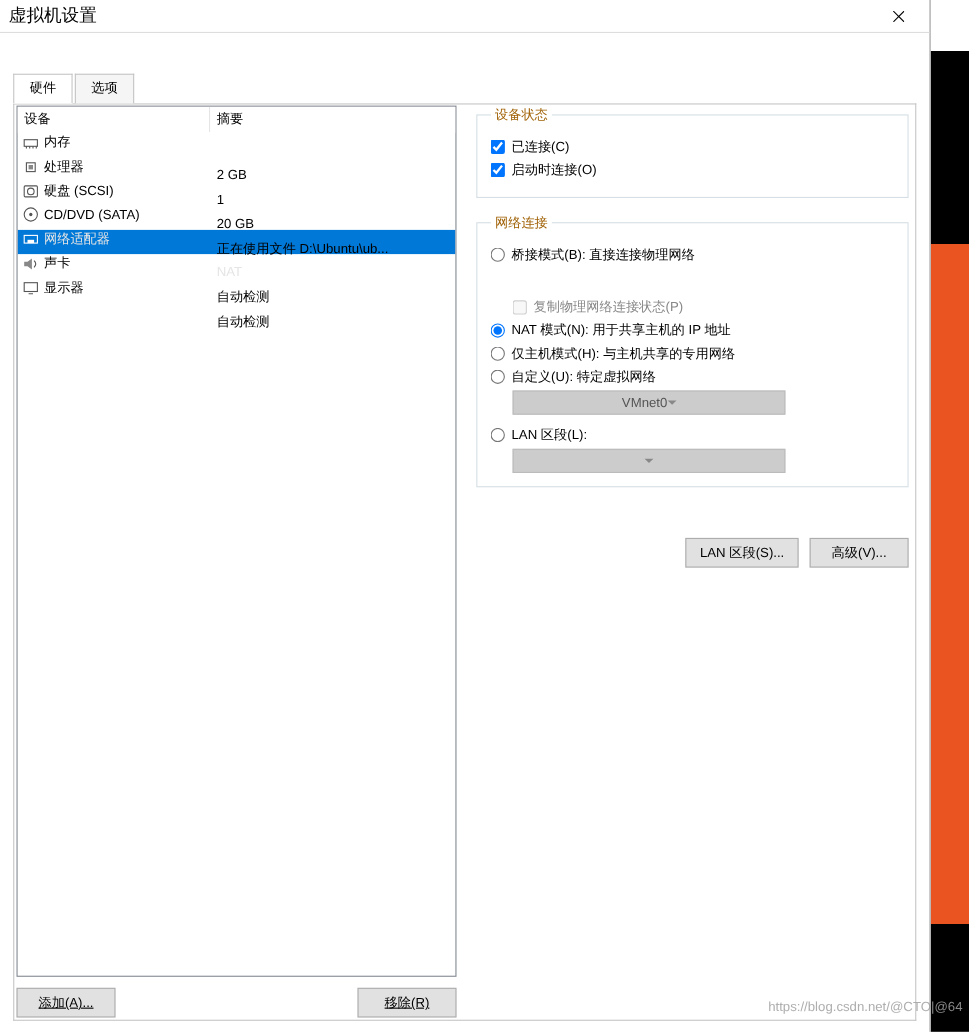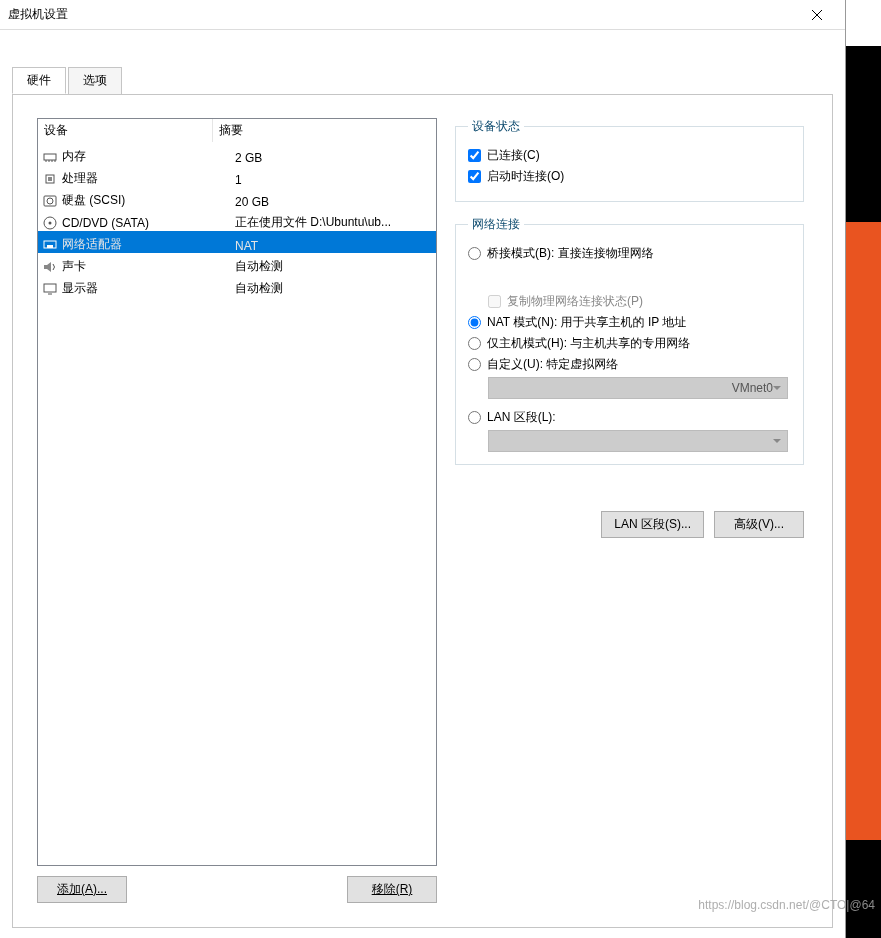--- a/index.html
+++ b/index.html
@@ -25,21 +25,21 @@
     width: 846px; height: 938px;
     background: #fff;
     border-right: 1px solid #999;
     z-index: 1;
   }
   .title-bar {
     display: flex; align-items: center; justify-content: space-between;
     height: 30px; padding: 0 8px 0 8px;
     border-bottom: 1px solid #ddd;
   }
-  .title-bar .title { font-size: 12px; }
+  .title-bar .title { font-size: 16px; }
   .close-btn {
     width: 40px; height: 28px;
     display: flex; align-items: center; justify-content: center;
     cursor: pointer;
   }
   .close-btn svg { width: 10px; height: 10px; }
   .content {
     padding: 12px 12px 10px 12px;
     display: flex; flex-direction: column;
     height: calc(100% - 30px);
@@ -62,21 +62,21 @@
   .tab.active {
     background: #fff;
     border-bottom: 1px solid #fff;
     position: relative; z-index: 2;
   }
   .tab-body {
     border: 1px solid #c5c5c5;
     border-top: none;
     flex: 1;
     display: flex;
-    padding: 24px;
+    padding: 2px;
     gap: 18px;
   }
   .left-pane {
     width: 400px;
     display: flex; flex-direction: column;
   }
   .device-table {
     border: 1px solid #828790;
     flex: 1;
     overflow: hidden;
@@ -88,22 +88,21 @@
   }
   .thead .col {
     padding: 3px 6px;
     font-weight: normal;
   }
   .col.c1 { width: 175px; border-right: 1px solid #e5e5e5;}
   .col.c2 { flex: 1; }
   .tbody .row {
     display: flex;
     height: 22px;
-    align-items: flex-end;
-    gap: 16px;
+    align-items: flex-start;
   }
   .tbody .row .cell1 {
     width: 175px; display: flex; align-items: center;
     padding-left: 4px; gap: 4px;
   }
   .tbody .row .cell2 { flex: 1; padding-left: 6px; overflow: hidden; white-space: nowrap; text-overflow: ellipsis; margin-top: 31px;}
   .tbody .row.selected {
     background: #0078d7; color: #e5e5e5;
   }
   .icon { width: 16px; height: 16px; display: inline-flex; align-items: center; justify-content: center; }
@@ -122,49 +121,49 @@
   }
   .right-pane {
     flex: 1;
     padding-right: 4px;
   }
   fieldset {
     border: 1px solid #d5dfe5;
     margin-bottom: 14px;
     padding: 8px 12px 12px 12px;
   }
-  legend { padding: 0 4px; color: #0c4a6e;}
+  legend { padding: 0 4px; color: #a16207;}
   .chk-row, .rad-row {
     display: flex; align-items: center;
     margin: 4px 0;
     gap: 6px;
   }
   input[type=checkbox], input[type=radio] { width: 13px; height: 13px; }
   .indent { margin-left: 20px; margin-top: 31px; }
   .disabled { color: #888; }
   .disabled input { pointer-events: none; }
   .select-box {
     margin-top: 4px; margin-left: 20px;
-    width: 300px; height: 22px;
+    width: 248px; height: 22px;
     background: #ccc; border: 1px solid #bbb;
     color: #555; padding: 2px 6px;
-    display: flex; align-items: center; justify-content: flex-end;
+    display: flex; align-items: center; justify-content: center;
     position: relative;
   }
   .select-box::after {
     content: ""; width: 0; height: 0;
     border-left: 4px solid transparent;
     border-right: 4px solid transparent;
     border-top: 4px solid #888;
   }
   .right-btns {
     display: flex; justify-content: flex-end; gap: 10px; margin-top: 46px;
   }
   .watermark {
-    position: absolute; right: 6px; bottom: 26px;
+    position: absolute; right: 6px; bottom: 16px;
     color: rgba(160,160,160,0.85); font-size: 12px;
     z-index: 5;
   }
 </style>
 </head>
 <body>
 
 <div class="bg-right"></div>
 
 <div class="dialog">

